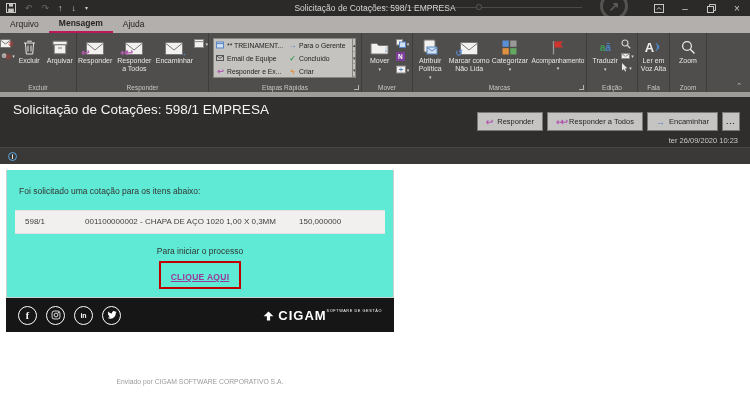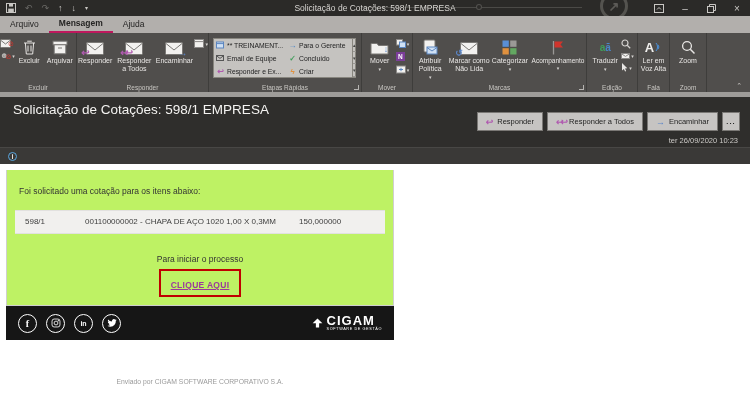--- a/index.html
+++ b/index.html
@@ -69,37 +69,37 @@
              display:flex; align-items:center; justify-content:center; font-weight:bold; flex:none; }
   .infobar span { font-size:7.2px; color:#e5e3e0; }
 
   
   .mailarea { position:absolute; left:0; top:164px; width:750px; height:238px; background:#fff; }
   .card { position:absolute; left:6px; top:6px; width:388px; }
   .card-hd { height:32px; background:#161616; display:flex; align-items:center; justify-content:space-between; padding:0 10px 0 14px; }
   .card-hd h1 { font-family:"Liberation Serif", serif; font-size:12.5px; color:#f2f2f2; font-weight:bold; letter-spacing:.3px; }
   .logo-ph { background:#575757; border:1px dashed #c9c9c9; outline:1px solid #8a8a8a; color:#f0f0f0;
              font-size:5.5px; font-weight:bold; letter-spacing:.5px; padding:4px 8px; }
-  .card-bd { border:1px solid #cfcfcf; border-top:none; background:#bef264; }
+  .card-bd { border:1px solid #cfcfcf; border-top:none; background:#5eead4; }
   .intro { padding:16px 12px 14px; font-size:8.5px; color:#333; }
   .qtable { margin:0 8px; background:#f1f0ee; border-top:1px solid #e2e1df; border-bottom:1px solid #e2e1df; padding:4px 0 5px; }
   .trow { display:grid; grid-template-columns:60px 1fr 76px; padding:2px 10px; font-size:8px; color:#3d3d3d; }
   .trow.head { font-weight:bold; color:#5a5a5a; font-size:8.2px; }
-  .process { margin-top:20px; text-align:center; font-size:8.5px; color:#333; }
+  .process { margin-top:12px; text-align:center; font-size:8.5px; color:#333; }
   .cta-wrap { display:flex; justify-content:center; margin-top:5px; padding-bottom:8px; }
   .cta { border:2px solid #c00000; padding:3px 10px; }
   .cta a { font-size:8.5px; font-weight:bold; color:#9b3a9b; text-decoration:underline; letter-spacing:.3px; }
   .card-ft { height:34px; background:#161616; display:flex; align-items:center; justify-content:space-between; padding:0 12px; }
   .socials { display:flex; gap:9px; }
   .soc { width:19px; height:19px; border:1.5px solid #fff; border-radius:50%; display:flex; align-items:center; justify-content:center;
          color:#fff; }
   .soc .fb { font-family:"Liberation Serif", serif; font-weight:bold; font-size:10px; }
   .soc .li { font-weight:bold; font-size:7px; }
   .brand { display:flex; align-items:center; gap:3px; color:#fff; }
-  .brand-txt { display:flex; flex-direction:column; line-height:1; }
+  .brand-txt { display:flex; flex-direction:row; line-height:1; }
   .brand-name { font-size:13px; font-weight:bold; letter-spacing:1px; }
   .brand-tag { font-size:3.8px; letter-spacing:.6px; margin-top:1px; }
   .sentby { position:absolute; left:6px; top:214px; width:388px; text-align:center; font-size:6.8px; color:#9a9a9a; }
 
   svg { display:block; }
 </style>
 </head>
 <body>
 
 <div class="screen">

